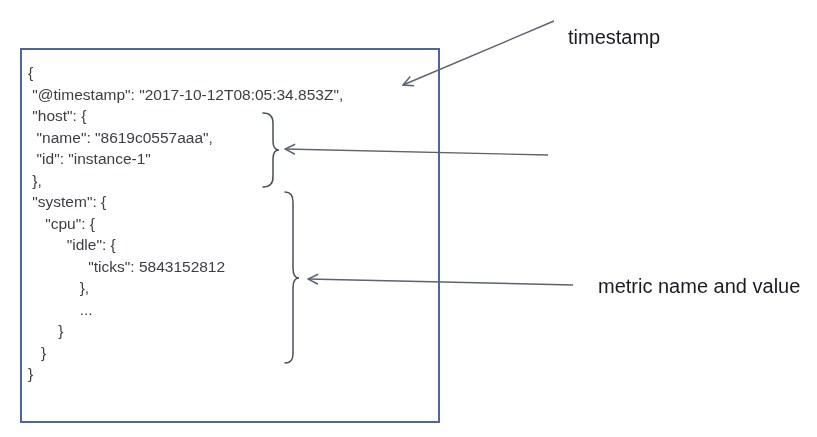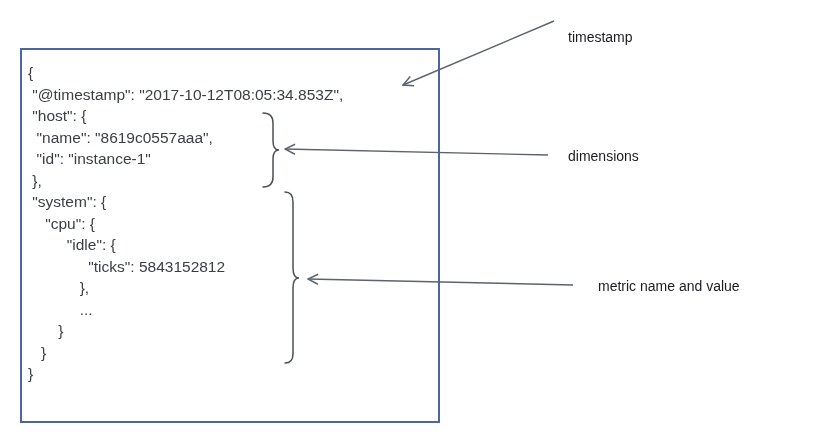--- a/index.html
+++ b/index.html
@@ -64,21 +64,21 @@
   .brace-path {
     stroke: var(--brace);
     stroke-width: 1.5;
     fill: none;
     stroke-linecap: round;
   }
 
   .anno-label {
     position: absolute;
     font-family: "Liberation Sans", sans-serif;
-    font-size: 14px;
+    font-size: 20px;
     line-height: 22px;
     color: var(--label-text);
     white-space: nowrap;
   }
   .label-timestamp { left: 568px; top: 26px; }
   .label-dimensions { left: 568px; top: 145px; }
   .label-metric { left: 587px; top: 275px; margin-left: 11px; }
 </style>
 </head>
 <body>
@@ -117,16 +117,15 @@
     <path class="brace-path" d="M285,192 Q293,192 293,202 L293,268 Q293,278 299,278 Q293,278 293,288 L293,354 Q293,363 285,363"></path>
 
     <line class="arrow-line" x1="554" y1="21" x2="403" y2="85" marker-end="url(#arrowhead)"></line>
 
     <line class="arrow-line" x1="548" y1="155" x2="285" y2="149" marker-end="url(#arrowhead)"></line>
 
     <line class="arrow-line" x1="573" y1="285" x2="308" y2="279" marker-end="url(#arrowhead)"></line>
   </svg>
 
   <div class="anno-label label-timestamp">timestamp</div>
-  <div class="anno-label label-dimensions">dimensions</div>
   <div class="anno-label label-metric">metric name and value</div>
 
 </div>
 
 </body></html>

